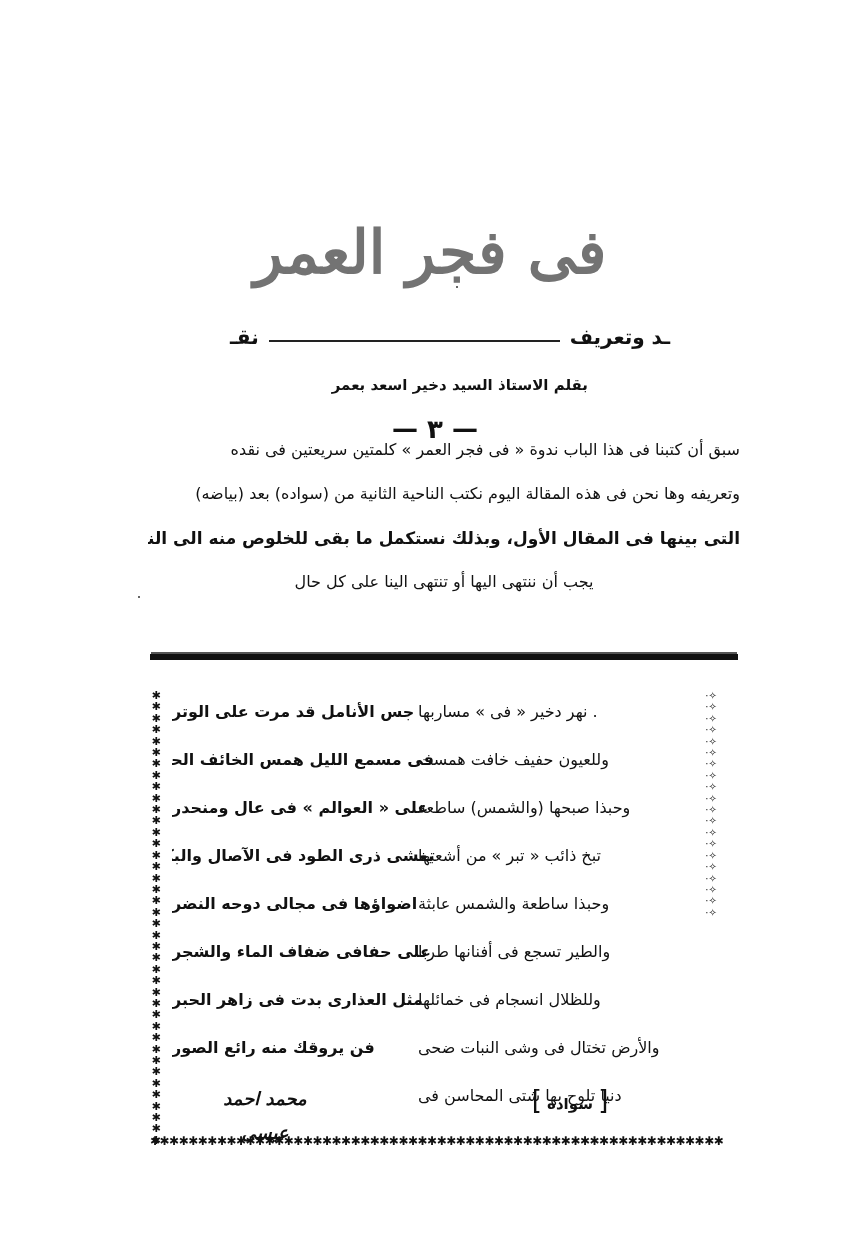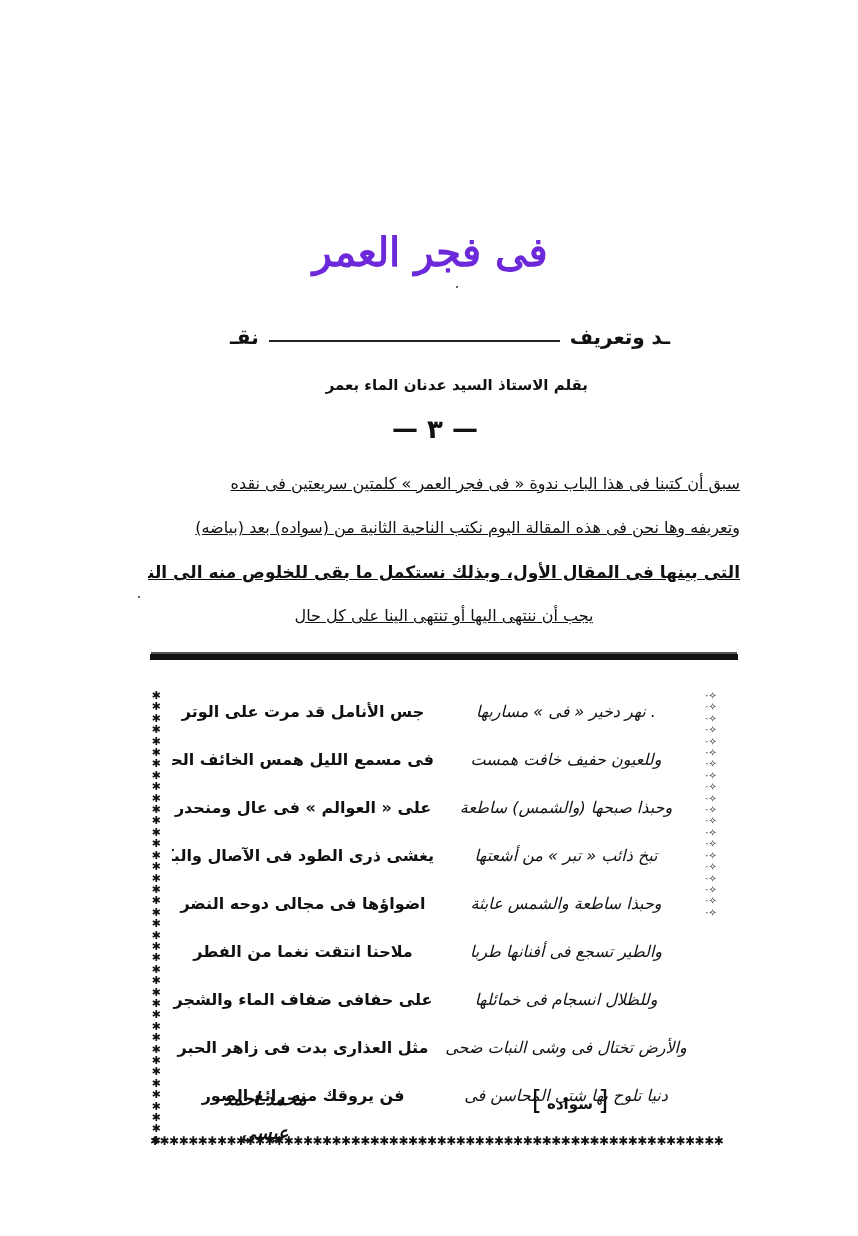--- a/index.html
+++ b/index.html
@@ -6,42 +6,42 @@
     body {
       width: 858px; height: 1236px; position: relative; overflow: hidden;
       font-family: "DejaVu Sans", sans-serif; color: #111;
     }
     .page { position: absolute; left: 0; top: 0; width: 858px; height: 1236px; }
     .abs { position: absolute; }
     .rtl { direction: rtl; unicode-bidi: plaintext; }
 
     .title {
       left: 250px; top: 222px; width: 360px; text-align: center;
-      font-family: "DejaVu Serif", serif; font-size: 40px; font-weight: bold;
-      letter-spacing: 1px; line-height: 60px; color: #6d28d9;
+      font-family: "DejaVu Serif", serif; font-size: 60px; font-weight: bold;
+      letter-spacing: 1px; line-height: 60px; color: #737373;
     }
     .subtitle-wrap {
       left: 230px; top: 317px; width: 440px; height: 34px;
       display: flex; flex-direction: row-reverse; align-items: flex-end; gap: 8px;
       font-family: "DejaVu Sans", sans-serif; font-weight: bold; font-size: 20px;
     }
     .subtitle-wrap .part { white-space: nowrap; line-height: 28px; }
     .subtitle-wrap .stretch { flex: 1; border-bottom: 2px solid #222; margin: 0 2px 9px 2px; }
     .byline {
       left: 200px; top: 372px; width: 388px; text-align: right;
       font-size: 15px; font-weight: bold; line-height: 26px;
     }
     .section-num {
       left: 380px; top: 412px; width: 110px; text-align: center;
       font-size: 26px; font-weight: bold; line-height: 34px; letter-spacing: 6px;
     }
 
     .para {
-      left: 148px; top: 462px; width: 592px;
-      font-size: 16px; line-height: 44px; text-align: right; text-decoration: underline;
+      left: 148px; top: 428px; width: 592px;
+      font-size: 16px; line-height: 44px; text-align: right;
     }
     .para .line { display: block; white-space: nowrap; overflow: hidden; }
     .para .line.bold { font-weight: bold; font-size: 17px; }
     .para .line.lastline { text-align: center; }
 
     .divider {
       left: 150px; top: 654px; width: 588px; height: 6px;
       background: #111;
       box-shadow: 0 -3px 0 -1px #555;
     }
@@ -59,23 +59,23 @@
       font-size: 10px; line-height: 11.4px; color: #222; text-align: center;
       overflow: hidden; word-break: break-all;
     }
     .border-bottom {
       left: 150px; top: 1134px; width: 578px; height: 14px;
       font-size: 12px; line-height: 14px; color: #111; white-space: nowrap; overflow: hidden;
       letter-spacing: -0.5px;
     }
 
     .verse-col {
-      width: 262px; font-size: 16px; font-weight: bold; line-height: 48px; text-align: center;
+      width: 262px; font-size: 16px; font-weight: bold; line-height: 48px; text-align: left;
     }
-    .verse-col.right { left: 435px; top: 688px; font-weight: normal; font-style: italic; }
+    .verse-col.right { left: 418px; top: 688px; font-weight: normal; }
     .verse-col.left { left: 172px; top: 688px; }
     .verse { display: block; white-space: nowrap; overflow: hidden; height: 48px; }
 
     .sig-right {
       left: 530px; top: 1080px; width: 80px; height: 40px; text-align: center;
       font-size: 15px; font-weight: bold; line-height: 40px;
     }
     .sig-right .bracket { font-size: 26px; font-weight: normal; }
     .sig-left {
       left: 200px; top: 1082px; width: 130px; text-align: center;
@@ -89,21 +89,21 @@
 <div class="page">
 
   <div class="abs title rtl">فى فجر العمر</div>
 
   <div class="abs subtitle-wrap rtl">
     <span class="part">نقـ</span>
     <span class="stretch"></span>
     <span class="part">ـد وتعريف</span>
   </div>
 
-  <div class="abs byline rtl">بقلم الاستاذ السيد عدنان الماء بعمر</div>
+  <div class="abs byline rtl">بقلم الاستاذ السيد دخير اسعد بعمر</div>
 
   <div class="abs section-num">— ٣ —</div>
 
   <div class="abs para rtl">
     <span class="line">سبق أن كتبنا فى هذا الباب ندوة « فى فجر العمر » كلمتين سريعتين فى نقده</span>
     <span class="line">وتعريفه وها نحن فى هذه المقالة اليوم نكتب الناحية الثانية من (سواده) بعد (بياضه)</span>
     <span class="line bold">التى بينها فى المقال الأول، وبذلك نستكمل ما بقى للخلوص منه الى النتيجة التى</span>
     <span class="line lastline">يجب أن ننتهى اليها أو تنتهى الينا على كل حال</span>
   </div>
 
@@ -125,21 +125,20 @@
     <span class="verse">والأرض تختال فى وشى النبات ضحى</span>
     <span class="verse">دنيا تلوح بها شتى المحاسن فى</span>
   </div>
 
   <div class="abs verse-col left rtl">
     <span class="verse">جس الأنامل قد مرت على الوتر</span>
     <span class="verse">فى مسمع الليل همس الخائف الحذر</span>
     <span class="verse">على « العوالم » فى عال ومنحدر</span>
     <span class="verse">يغشى ذرى الطود فى الآصال والبكر</span>
     <span class="verse">اضواؤها فى مجالى دوحه النضر</span>
-    <span class="verse">ملاحنا انتقت نغما من الفطر</span>
     <span class="verse">على حفافى ضفاف الماء والشجر</span>
     <span class="verse">مثل العذارى بدت فى زاهر الحبر</span>
     <span class="verse">فن يروقك منه رائع الصور</span>
   </div>
 
   <div class="abs sig-right rtl">
     <span class="bracket">[</span>
     <span>سواده</span>
     <span class="bracket">]</span>
   </div>

